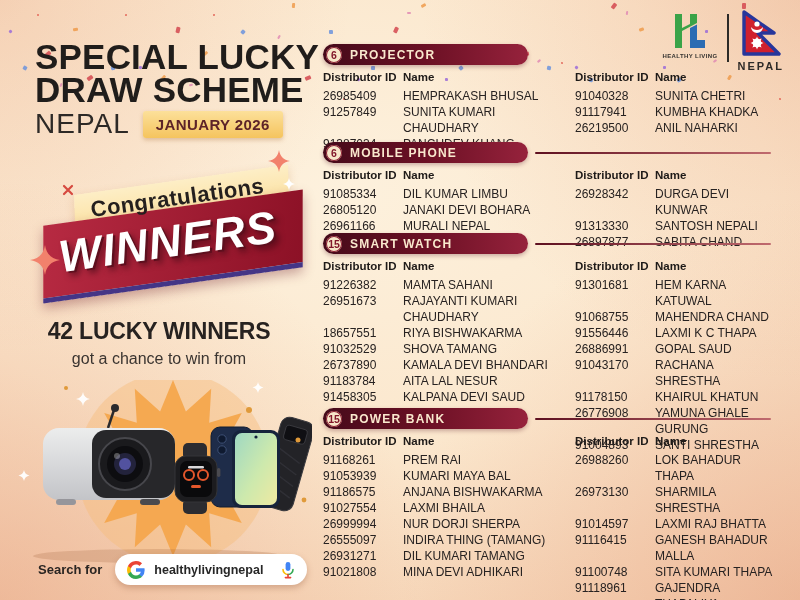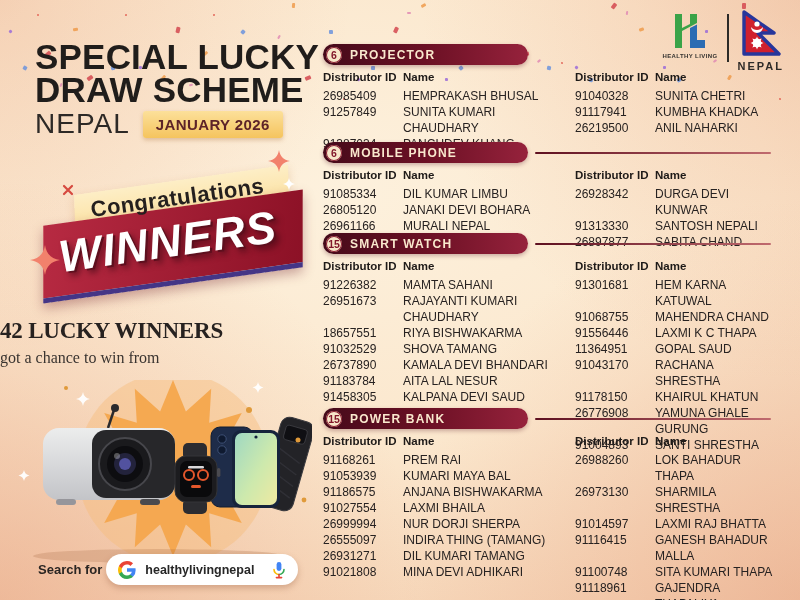--- a/index.html
+++ b/index.html
@@ -32,27 +32,27 @@
   .congrats-text{position:absolute;left:52px;top:17px;transform:rotate(-8deg);
        font-size:22px;color:#241f1e;font-weight:bold;letter-spacing:.4px;}
   .winners-red{position:absolute;left:4px;top:40px;width:262px;height:72px;
        background:linear-gradient(100deg,#b72a42,#8c1126);
        transform:rotate(-8deg) skewX(-8deg);
        border-bottom:5px solid #443586;box-shadow:0 5px 12px rgba(110,25,40,.35);}
   .winners-text{position:absolute;left:20px;top:48px;transform:rotate(-8deg);
        font-size:45px;font-style:italic;font-weight:bold;color:#ffffff;letter-spacing:1px;
        text-shadow:2px 2px 0 #5e0f1e, 4px 5px 6px rgba(40,5,12,.55);}
 
-  .intro{position:absolute;left:0;top:318px;width:318px;font-family:Liberation Serif, serif;}
+  .intro{position:absolute;left:0;top:318px;width:318px;text-align:center;}
   .intro-head{font-size:23px;font-weight:bold;color:#272220;letter-spacing:-.2px;}
   .intro-sub{font-size:16px;color:#3a3430;line-height:20px;margin-top:4px;}
 
   .products{position:absolute;left:8px;top:380px;width:304px;height:185px;}
 
-  .search-row{position:absolute;left:38px;top:554px;display:flex;align-items:center;gap:4px;}
+  .search-row{position:absolute;left:38px;top:554px;display:flex;align-items:center;gap:13px;}
   .search-label{font-size:13px;font-weight:bold;color:#2a2522;}
   .search-pill{display:flex;align-items:center;gap:9px;background:#ffffff;border-radius:16px;
        height:31px;padding:0 12px;width:168px;box-shadow:0 3px 6px rgba(150,90,60,.35);}
   .search-query{font-size:12.5px;font-weight:bold;color:#272727;flex:1;}
 
   
   .spark{position:absolute;pointer-events:none;}
 
   
   .brand{position:absolute;right:16px;top:10px;display:flex;align-items:flex-start;gap:9px;}
@@ -430,21 +430,21 @@
             </div>
             <div class="trow">
               <span class="cid">91068755</span>
               <span class="cname">MAHENDRA CHAND</span>
             </div>
             <div class="trow">
               <span class="cid">91556446</span>
               <span class="cname">LAXMI K C THAPA</span>
             </div>
             <div class="trow">
-              <span class="cid">11364951</span>
+              <span class="cid">26886991</span>
               <span class="cname">GOPAL SAUD</span>
             </div>
             <div class="trow">
               <span class="cid">91043170</span>
               <span class="cname">RACHANA SHRESTHA</span>
             </div>
             <div class="trow">
               <span class="cid">91178150</span>
               <span class="cname">KHAIRUL KHATUN</span>
             </div>

